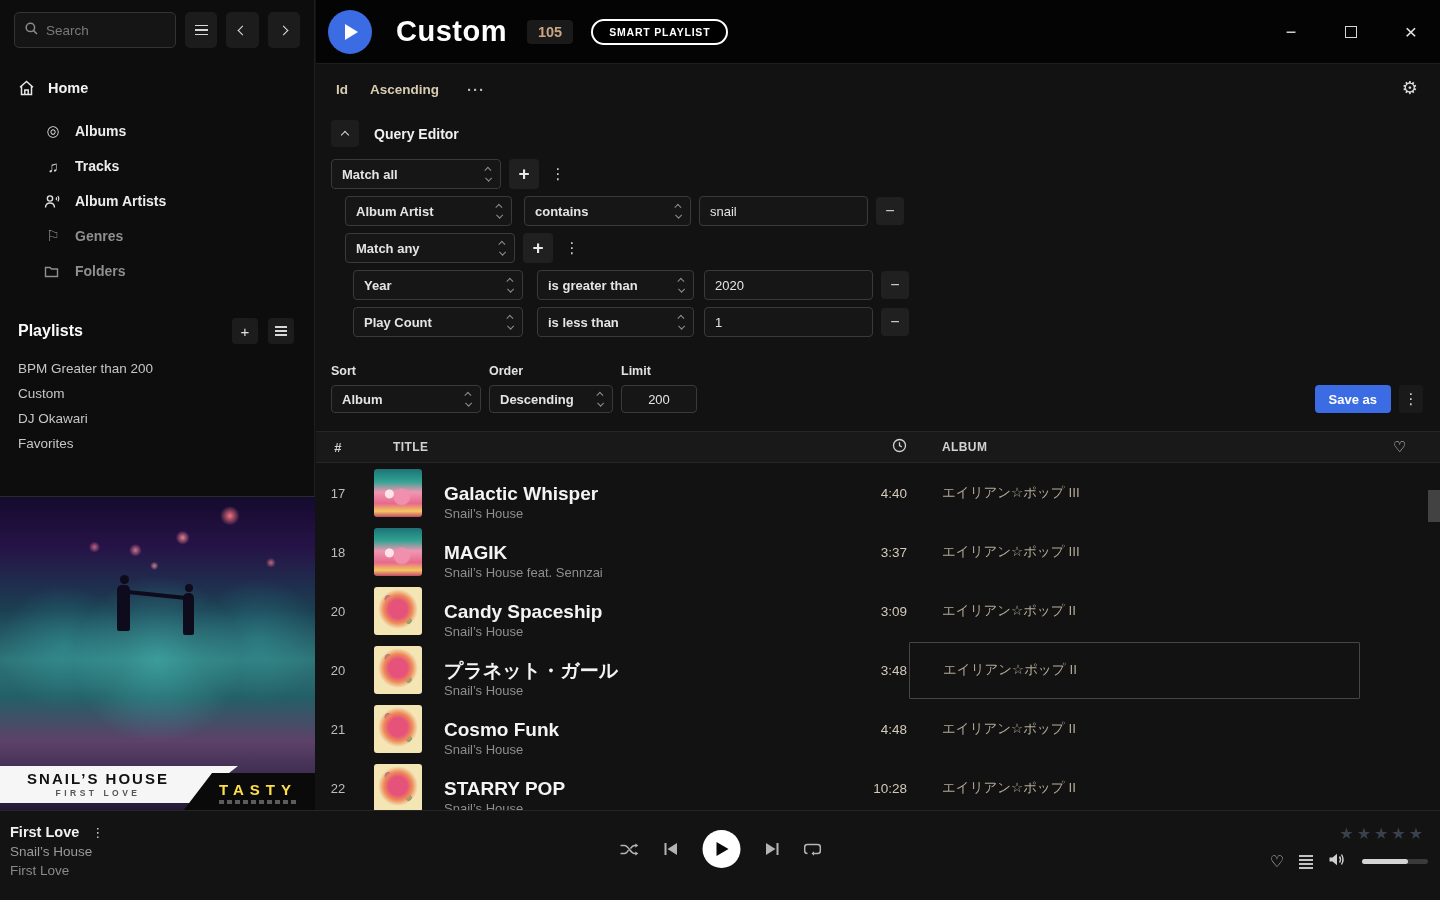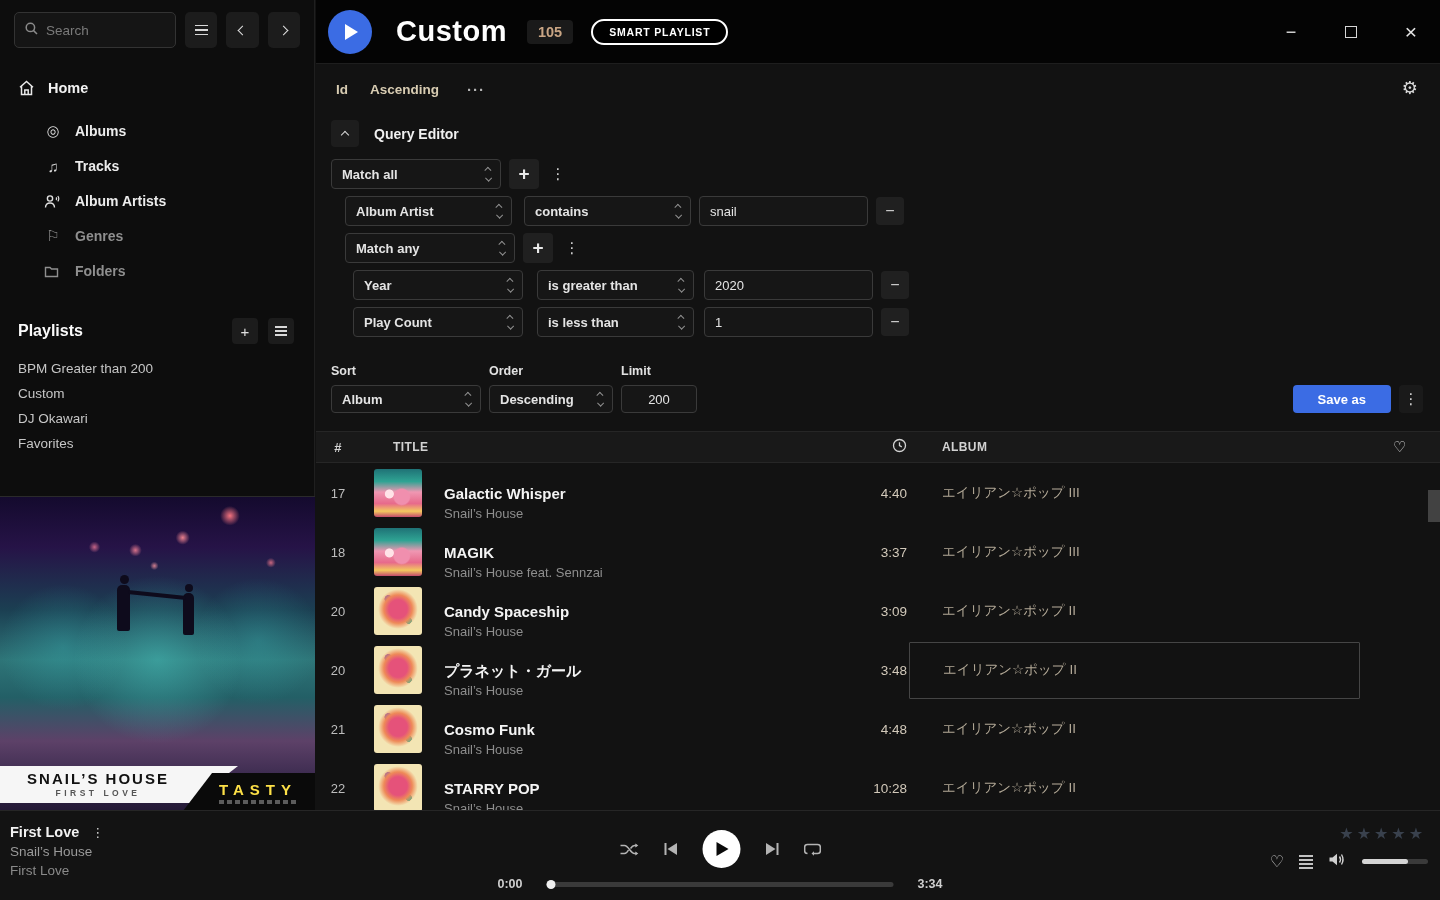--- a/index.html
+++ b/index.html
@@ -123,21 +123,21 @@
   .w150{width:150px;} .w124{width:124px;} .w76{width:76px;text-align:center;}
   .ind1{margin-left:14px;} .ind2{margin-left:22px;}
   .gap12{margin-left:12px;} .gap14{margin-left:14px;} .gap10{margin-left:10px;} .gap8{margin-left:8px;}
   .rule-end { margin-left:8px; }
 
   .sort-row { display:flex; align-items:flex-end; padding:20px 17px 0 15px; }
   .fgroup { display:flex; flex-direction:column; margin-right:8px; }
   .fgroup .flabel { font-size:12.5px; font-weight:bold; color:#e2e2e2; margin-bottom:7px; }
   .sort-row .select, .sort-row .q-input { height:28px; }
   .sort-spacer { flex:1; }
-  .save-btn { height:28px; padding:0 25px; background:#3b6ce4; border:none; border-radius:4px;
+  .save-btn { height:28px; padding:0 14px; background:#3b6ce4; border:none; border-radius:4px;
     color:#fff; font-size:13px; font-weight:bold; font-family:inherit; }
   .save-kebab { width:24px; height:28px; display:flex; align-items:center; justify-content:center;
     color:#cfcfcf; font-size:15px; margin-left:8px; background:#1a1a1a; border-radius:4px; }
 
   .table-head { margin-top:18px; height:32px; background:#191919; border-top:1px solid #262626;
     border-bottom:1px solid #262626; display:grid;
     grid-template-columns:44px 429px 120px 451px 80px; align-items:center; }
   .th { font-size:12px; font-weight:bold; letter-spacing:.4px; color:#d2d2d2; }
   .th.c-index { text-align:center; font-size:13px; }
   .th.c-title { padding-left:33px; }
@@ -153,21 +153,21 @@
   .thumb.art3 { background:
     radial-gradient(circle 9px at 32% 52%, #ffe3e8 0 45%, transparent 55%),
     radial-gradient(circle 15px at 58% 58%, #f08fae 0 50%, transparent 60%),
     linear-gradient(180deg,#1f7276 0%,#2fa393 26%,#ef97b2 48%,#e76a8b 72%,#f3c85f 88%,#c2496b 100%); }
   .thumb.art2 { background:
     radial-gradient(circle at 50% 46%, #e5527a 0 26%, #ee8a58 40%, rgba(246,231,184,0) 56%),
     radial-gradient(circle 6px at 30% 25%, #8a5fb0 0 60%, transparent 70%),
     radial-gradient(circle 5px at 72% 70%, #5fb08a 0 60%, transparent 70%),
     #f3e5b4; }
   .t-text { padding-left:12px; }
-  .t-title { font-size:15px; font-weight:600; color:#f4f4f4; line-height:19px;margin-top:21px; }
+  .t-title { font-size:19px; font-weight:600; color:#f4f4f4; line-height:19px;margin-top:21px; }
   .t-artist { font-size:13px; color:#8e8e8e; line-height:18px; margin-top:2px; }
   .t-dur { text-align:right; font-size:13.5px; color:#d2c9ba; padding-right:2px; }
   .t-album { padding-left:33px; font-size:13.5px; color:#b2a896; height:57px; display:flex; align-items:center; }
   .t-album.focused { border:1px solid #454545; border-radius:1px; }
   .scroll-thumb { position:absolute; right:0; top:490px; width:12px; height:32px; background:#424242; }
 
   
   .player { position:absolute; left:0; bottom:0; width:1440px; height:90px; background:#131313;
     border-top:1px solid #262626; }
   .p-left { position:absolute; left:10px; top:13px; }
@@ -595,27 +595,20 @@
               <path d="M1.5 1 V13 L11 7 Z" fill="#b4b4b4"></path>
             </svg>
         </span>
         <span class="tbtn">
           <svg width="18" height="14" viewBox="0 0 18 14">
               <path d="M4 11.5 C2.2 11.5 1.2 10.5 1.2 9 V5 C1.2 3.5 2.2 2.5 4 2.5 H14 C15.8 2.5 16.8 3.5 16.8 5 V9 C16.8 10.5 15.8 11.5 14 11.5 H9.5" fill="none" stroke="#b4b4b4" stroke-width="1.5"></path>
               <path d="M10.5 9.2 L8 11.5 L10.5 13.8 Z" fill="#b4b4b4"></path>
             </svg>
         </span>
       </div>
-      <div class="progress-row">
-        <span class="p-time">0:00</span>
-        <div class="p-track">
-          <span class="p-knob"></span>
-        </div>
-        <span class="p-time end">3:34</span>
-      </div>
     </div>
 
     <div class="p-right">
       <div class="stars">★★★★★</div>
       <div class="p-right-row">
         <span class="p-heart">♡</span>
         <span class="queue-ic">
             <i></i>
             <i></i>
             <i></i>

